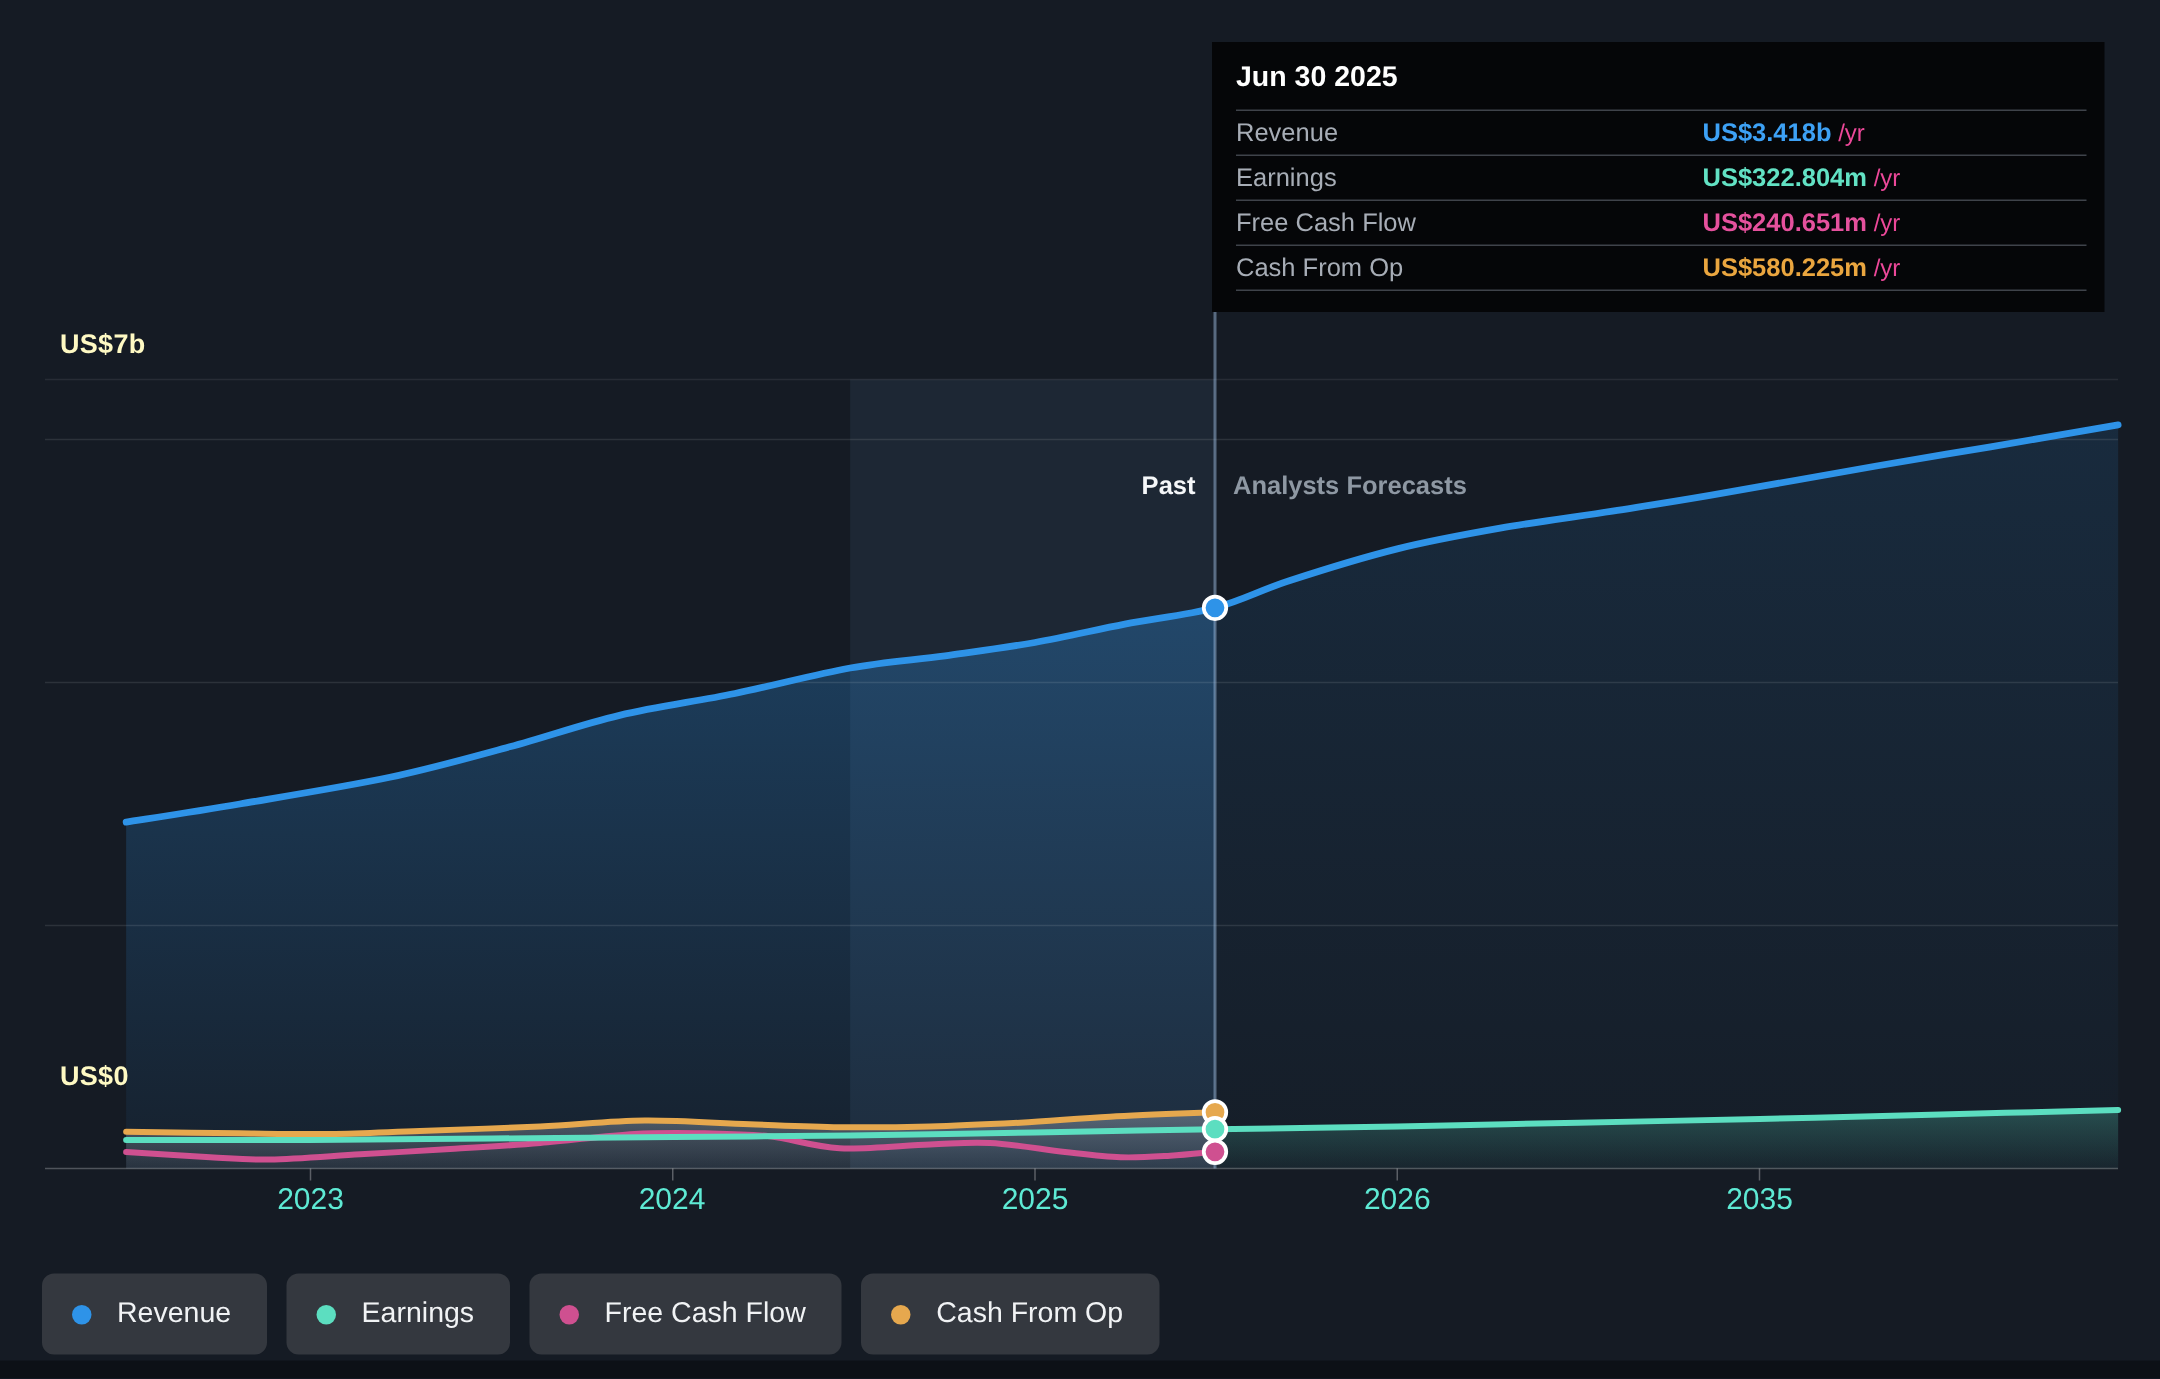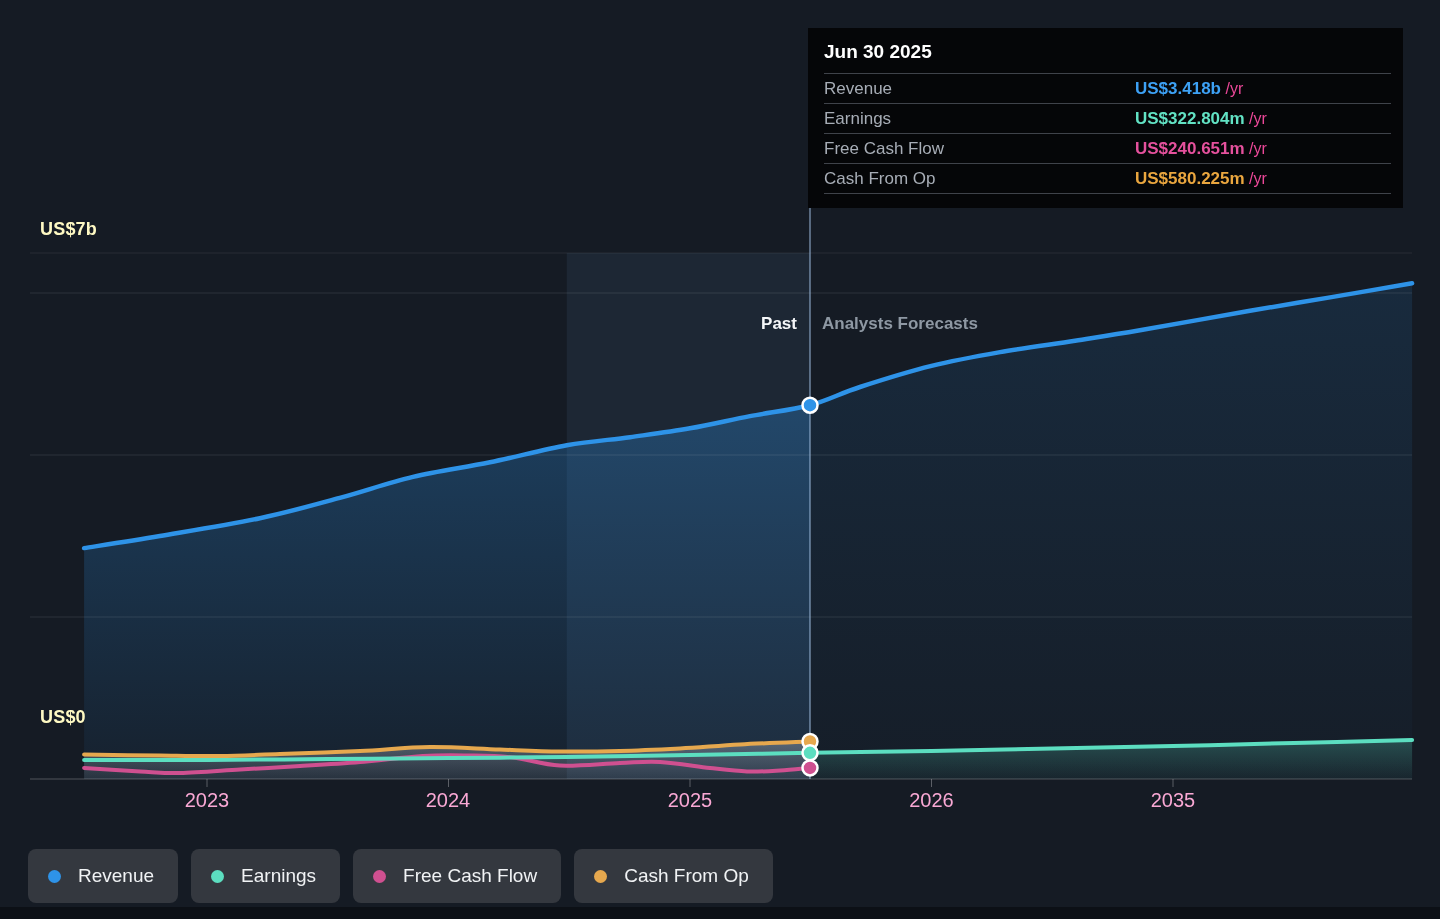--- a/index.html
+++ b/index.html
@@ -6,21 +6,21 @@
   .screen{position:relative;width:1440px;height:919px;background:#151b24;overflow:hidden;
           font-family:"Liberation Sans",sans-serif;}
   svg#chart{position:absolute;left:0;top:0;}
   .ylabel{position:absolute;left:40px;color:#fef9c3;font-size:18px;font-weight:700;letter-spacing:.2px;}
   .ylabel.top{top:219px;}
   .ylabel.zero{top:707px;}
   .section-label{position:absolute;top:261px;height:32px;line-height:32px;font-size:17px;margin-top:47px;}
   .section-label.past{right:643px;color:#f5f7f9;font-weight:700;}
   .section-label.fcst{left:822px;color:#8e98a3;font-weight:700;}
   #xlabels .xtick{position:absolute;top:789px;width:80px;text-align:center;
-                  color:#f9a8d4;font-size:20px;}
+                  color:#5eead4;font-size:20px;}
   
   .tooltip{position:absolute;left:808px;top:28px;width:595px;height:180px;background:#050608;
            box-sizing:border-box;}
   .tt-title{padding:13px 16px 0 16px;height:32px;color:#ffffff;font-size:19px;font-weight:700;}
   .tt-row{position:relative;height:29px;margin:0 12px 0 16px;border-top:1px solid #3f434a;
           line-height:29px;}
   .tt-row .tt-label{color:#a7adb6;font-size:17px;}
   .tt-row .tt-value{position:absolute;left:311px;font-size:17px;font-weight:700;}
   .tt-row .tt-suffix{color:#ec4899;font-size:16px;font-weight:400;}
   .tt-end{height:0;margin:0 12px 0 16px;border-top:1px solid #3f434a;}

